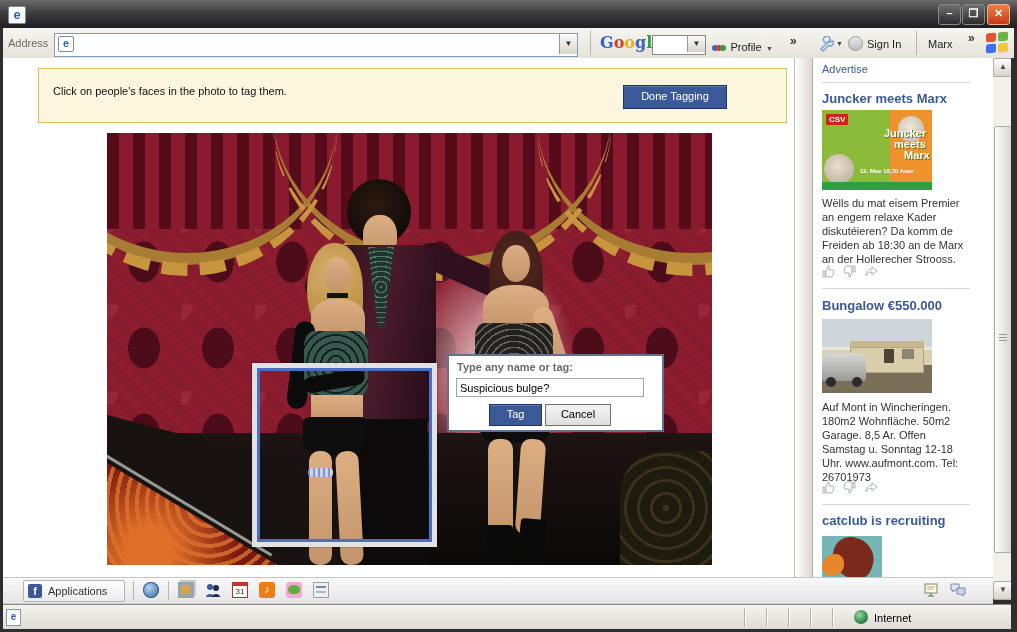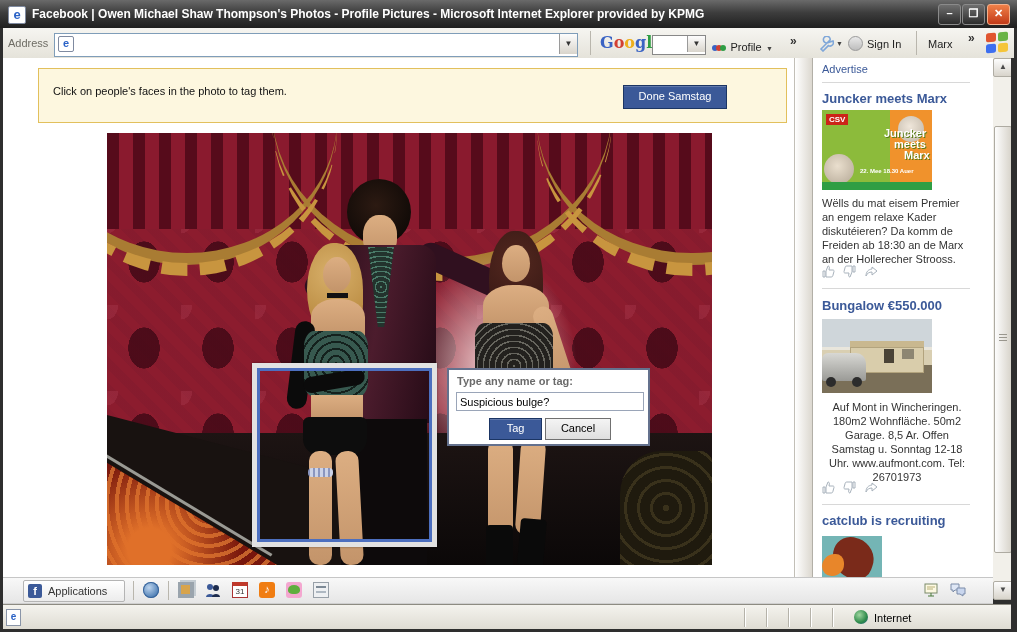--- a/index.html
+++ b/index.html
@@ -55,21 +55,21 @@
   .fringe{border-radius:50%;background:transparent;border-bottom:13px dashed #c8953f;}
   .glow{background:radial-gradient(closest-side,rgba(242,216,216,.95),rgba(242,216,216,0));}
   .floor{left:0;top:300px;width:605px;height:132px;background:linear-gradient(#1d1413,#0b0808);}
   .paisley{background-color:#8e2015;
     background-image:radial-gradient(circle at 25% 85%, #e07029 0 14%, rgba(224,112,41,0) 60%),
       repeating-radial-gradient(circle at 60% 40%, rgba(240,150,60,.55) 0 4px, rgba(110,18,8,.7) 4px 10px);}
   .skin{background:linear-gradient(#dcae82,#c3946a);}
   
   .tagbox{left:252px;top:363px;width:175px;height:174px;border:5px solid #e2e2e2;
     box-shadow:inset 0 0 0 3px #4c6fbf, 0 0 2px rgba(0,0,0,.4);}
-  .popup{left:447px;top:368px;width:199px;height:74px;background:#fff;border:2px solid #64718d;}
+  .popup{left:447px;top:354px;width:199px;height:74px;background:#fff;border:2px solid #64718d;padding-left:14px;}
   .popup .lbl{left:8px;top:5px;font-size:11px;font-weight:bold;color:#6b6b6b;}
   .popup input{position:absolute;left:7px;top:22px;width:180px;height:15px;border:1px solid #9aa5b8;
     font-size:11px;font-family:"Liberation Sans",sans-serif;padding:1px 3px;color:#000;}
   .popup .btn{top:48px;height:20px;font-size:11px;line-height:18px;}
   .btn-gray{background:linear-gradient(#f4f4f4,#dfdfdf);border:1px solid #707070;color:#000;
     text-align:center;}
   
   .divider-strip{left:794px;top:58px;width:17px;height:519px;
     background:linear-gradient(90deg,#ffffff,#dcd8d0);border-left:1px solid #c2bfb7;border-right:1px solid #b2afa7;}
   .side-link{font-size:11px;color:#3b5998;}
@@ -97,21 +97,20 @@
     background:linear-gradient(#f4f3ee,#dedbd2);border-top:1px solid #8d8b82;}
   .status-sep{width:1px;height:19px;background:#b5b2a9;top:3px;border-right:1px solid #fff;}
   .edge{background:#2e2e2e;}
   .txt{white-space:nowrap;}
 </style>
 </head>
 <body>
 
 <div class="abs titlebar">
   <div class="abs ie-icon" style="left:8px;top:6px;">e</div>
-  <div class="abs title-text txt">Facebook | Owen Michael Shaw Thompson's Photos - Profile Pictures - Microsoft Internet Explorer provided by KPMG</div>
   <div class="abs winbtn" style="right:56px;">–</div>
   <div class="abs winbtn" style="right:32px;">❐</div>
   <div class="abs winbtn close" style="right:7px;">✕</div>
 </div>
 
 <div class="abs toolbar"></div>
 <div class="abs addr-label">Address</div>
 <div class="abs addr-combo">
   <div class="abs ie-icon" style="left:3px;top:2px;width:14px;height:14px;font-size:11px;line-height:13px;">e</div>
   <div class="combo-drop">▼</div>
@@ -146,21 +145,21 @@
   <div style="left:0;top:12px;background:#3d6ff0;"></div>
   <div style="left:12px;top:11px;background:#f5c53a;"></div>
 </div>
 
 <div class="abs page"></div>
 
 <div class="abs banner">
   <div class="abs banner-text">
     <div>Click on people's faces in the photo to tag them.</div>
   </div>
-  <div class="abs btn-blue" style="left:584px;top:16px;width:102px;height:22px;line-height:21px;">Done Samstag</div>
+  <div class="abs btn-blue" style="left:584px;top:16px;width:102px;height:22px;line-height:21px;">Done Tagging</div>
 </div>
 
 <div class="abs photo">
   <div class="abs wallpaper"></div>
   <div class="abs pleats"></div>
   <div class="abs swag" style="left:-70px;top:-160px;width:300px;height:280px;"></div>
   <div class="abs swag" style="left:165px;top:-185px;width:340px;height:310px;"></div>
   <div class="abs swag" style="left:430px;top:-160px;width:310px;height:280px;"></div>
   <div class="abs fringe" style="left:-70px;top:-150px;width:300px;height:280px;"></div>
   <div class="abs fringe" style="left:165px;top:-175px;width:340px;height:310px;"></div>
@@ -250,21 +249,21 @@
 
 <div class="abs ad-title" style="left:822px;top:298px;">Bungalow €550.000</div>
 <div class="abs" style="left:822px;top:319px;width:110px;height:74px;overflow:hidden;background:linear-gradient(#cfd6da 0 38%,#e9e6dc 38% 42%,#d9cfb2 42% 62%,#7a6f58 62%);">
   <div class="abs" style="left:28px;top:22px;width:74px;height:26px;background:#d9cdab;border-top:6px solid #c9b88f;box-shadow:inset 0 0 0 1px #b3a47e;"></div>
   <div class="abs" style="left:62px;top:30px;width:10px;height:14px;background:#4a4336;"></div>
   <div class="abs" style="left:80px;top:30px;width:12px;height:10px;background:#8d8672;"></div>
   <div class="abs" style="left:0px;top:34px;width:44px;height:28px;border-radius:6px 10px 2px 2px;background:linear-gradient(#d8d8d4,#9a9a96);"></div>
   <div class="abs" style="left:4px;top:58px;width:10px;height:10px;border-radius:50%;background:#2c2c2c;"></div>
   <div class="abs" style="left:30px;top:58px;width:10px;height:10px;border-radius:50%;background:#2c2c2c;"></div>
 </div>
-<div class="abs ad-body" style="left:822px;top:400px;text-align:center;">Auf Mont in Wincheringen. 180m2 Wohnfläche. 50m2 Garage. 8,5 Ar. Offen Samstag u. Sonntag 12-18 Uhr. www.aufmont.com. Tel: 26701973</div>
+<div class="abs ad-body" style="left:822px;top:400px;">Auf Mont in Wincheringen. 180m2 Wohnfläche. 50m2 Garage. 8,5 Ar. Offen Samstag u. Sonntag 12-18 Uhr. www.aufmont.com. Tel: 26701973</div>
 <div class="abs fbicons" style="left:822px;top:480px;">
   <svg width="13" height="13" viewBox="0 0 13 13">
       <path d="M1 6h2v6H1zM4 12V6l2-5c1 0 1.6.8 1.3 2L7 5h4c.8 0 1.2.7 1 1.4l-1.2 4.4c-.2.7-.7 1.2-1.5 1.2z" fill="none" stroke="#a8b2bc" stroke-width="1"></path>
     </svg>
   <svg width="13" height="13" viewBox="0 0 13 13">
       <path d="M12 7h-2V1h2zM9 1v6l-2 5c-1 0-1.6-.8-1.3-2L6 8H2C1.2 8 .8 7.3 1 6.6L2.2 2.2C2.4 1.5 2.9 1 3.7 1z" fill="none" stroke="#a8b2bc" stroke-width="1"></path>
     </svg>
   <svg width="13" height="13" viewBox="0 0 13 13">
       <path d="M7 2l5 4-5 4V7C4 7 2 8.5 1 11 1 7 3 4.5 7 4z" fill="none" stroke="#a8b2bc" stroke-width="1"></path>
     </svg>

